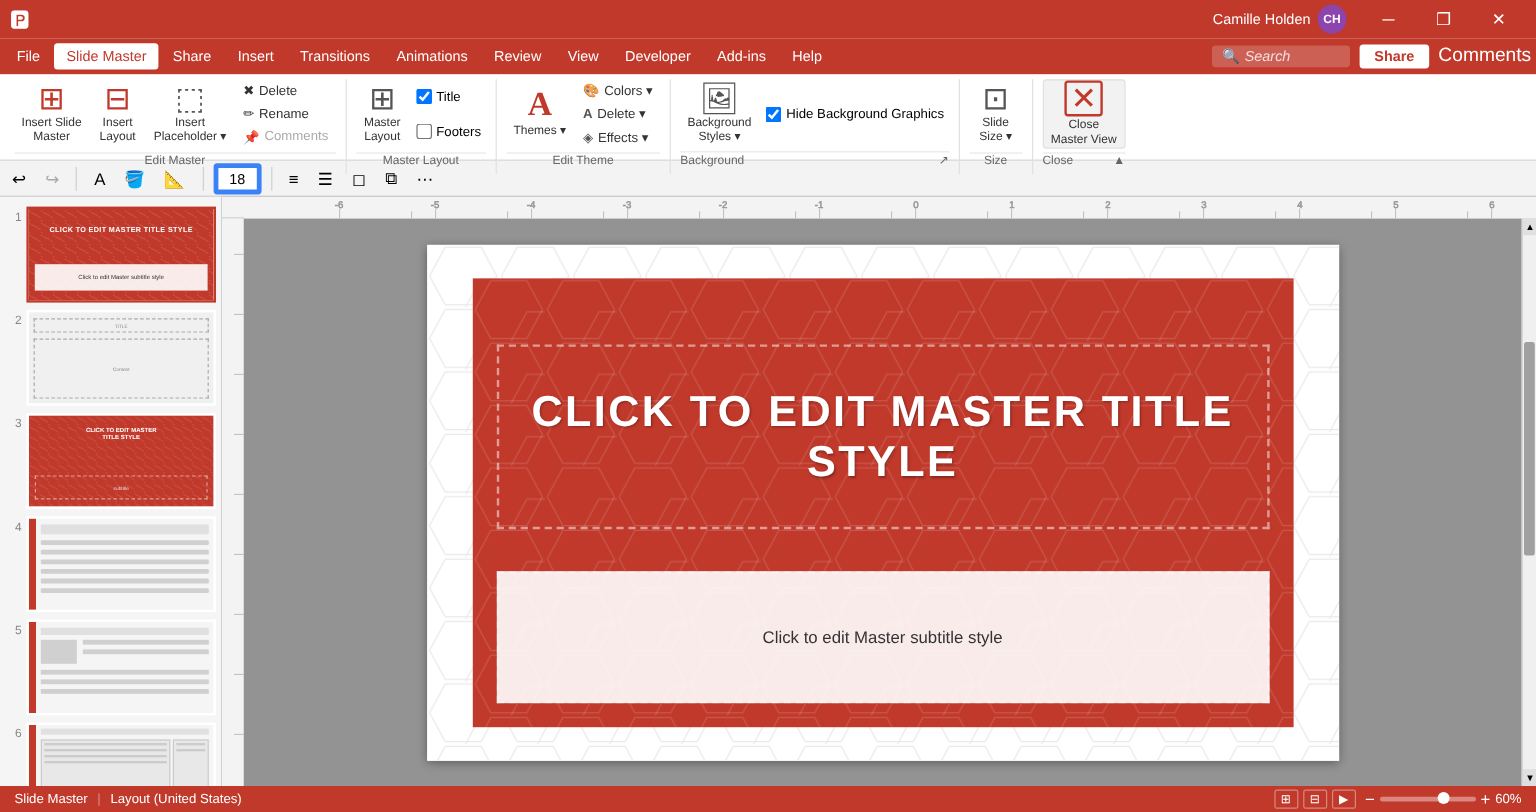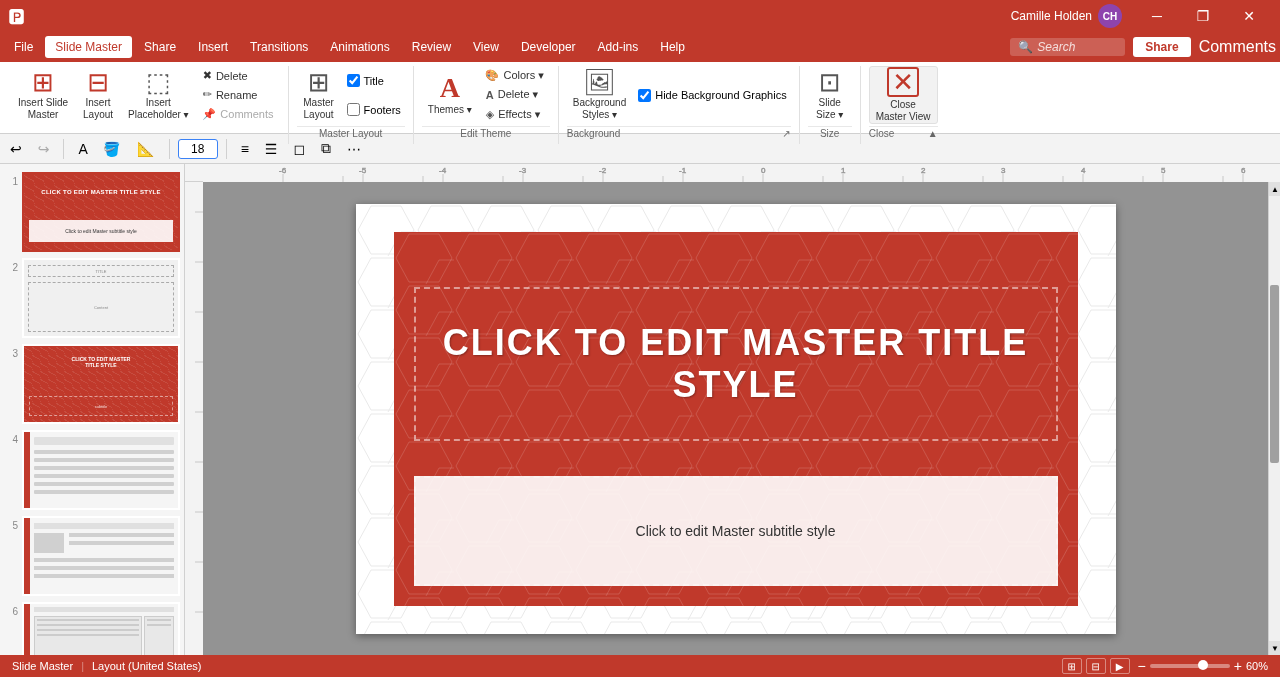--- a/index.html
+++ b/index.html
@@ -362,20 +362,21 @@
           <div class="ribbon-btn-small">
               <span>✏</span>
               <span>Rename</span>
             </div>
           <div class="ribbon-btn-small" style="color:#aaa;">
               <span>📌</span>
               <span>Comments</span>
             </div>
         </div>
       </div>
+      <div class="group-label-area">Edit Master</div>
     </div>
 
     <div class="ribbon-group">
       <div class="ribbon-group-content">
         <div class="ribbon-btn">
           <div class="btn-icon" style="font-size:26px; color:#555;">⊞</div>
           <div class="btn-label">Master<br>Layout</div>
         </div>
         <div class="ribbon-small-group">
           <div class="checkbox-item">
@@ -461,21 +462,21 @@
 
 <div class="toolbar">
   <div style="display:flex; align-items:center; gap:4px; flex: 1;">
     <div style="padding:3px 6px; cursor:pointer; border-radius:3px; font-size:14px;">↩</div>
     <div style="padding:3px 6px; cursor:pointer; border-radius:3px; font-size:14px; color:#aaa;">↪</div>
     <div style="width:1px; height:20px; background:#d0d0d0; margin: 0 4px;"></div>
     <div style="padding:3px 6px; cursor:pointer; font-size:14px;">A</div>
     <div style="padding:3px 6px; cursor:pointer; font-size:14px;">🪣</div>
     <div style="padding:3px 6px; cursor:pointer; font-size:14px;">📐</div>
     <div style="width:1px; height:20px; background:#d0d0d0; margin: 0 4px;"></div>
-    <div style="padding:2px 6px; border:1px solid #3b82f6; border-radius:3px; cursor:pointer; min-width:40px; text-align:center; background:white;">18</div>
+    <div style="padding:2px 6px; border:4px solid #3b82f6; border-radius:3px; cursor:pointer; min-width:40px; text-align:center; background:white;">18</div>
     <div style="width:1px; height:20px; background:#d0d0d0; margin: 0 4px;"></div>
     <div style="padding:3px 6px; cursor:pointer; font-size:14px;">≡</div>
     <div style="padding:3px 6px; cursor:pointer; font-size:14px;">☰</div>
     <div style="padding:3px 6px; cursor:pointer; font-size:14px;">◻</div>
     <div style="padding:3px 6px; cursor:pointer; font-size:14px;">⧉</div>
     <div style="padding:3px 6px; cursor:pointer; font-size:14px;">⋯</div>
   </div>
 </div>
 
 <div class="main-area" style="height: calc(677px - 32px - 30px - 72px - 30px - 22px);">

